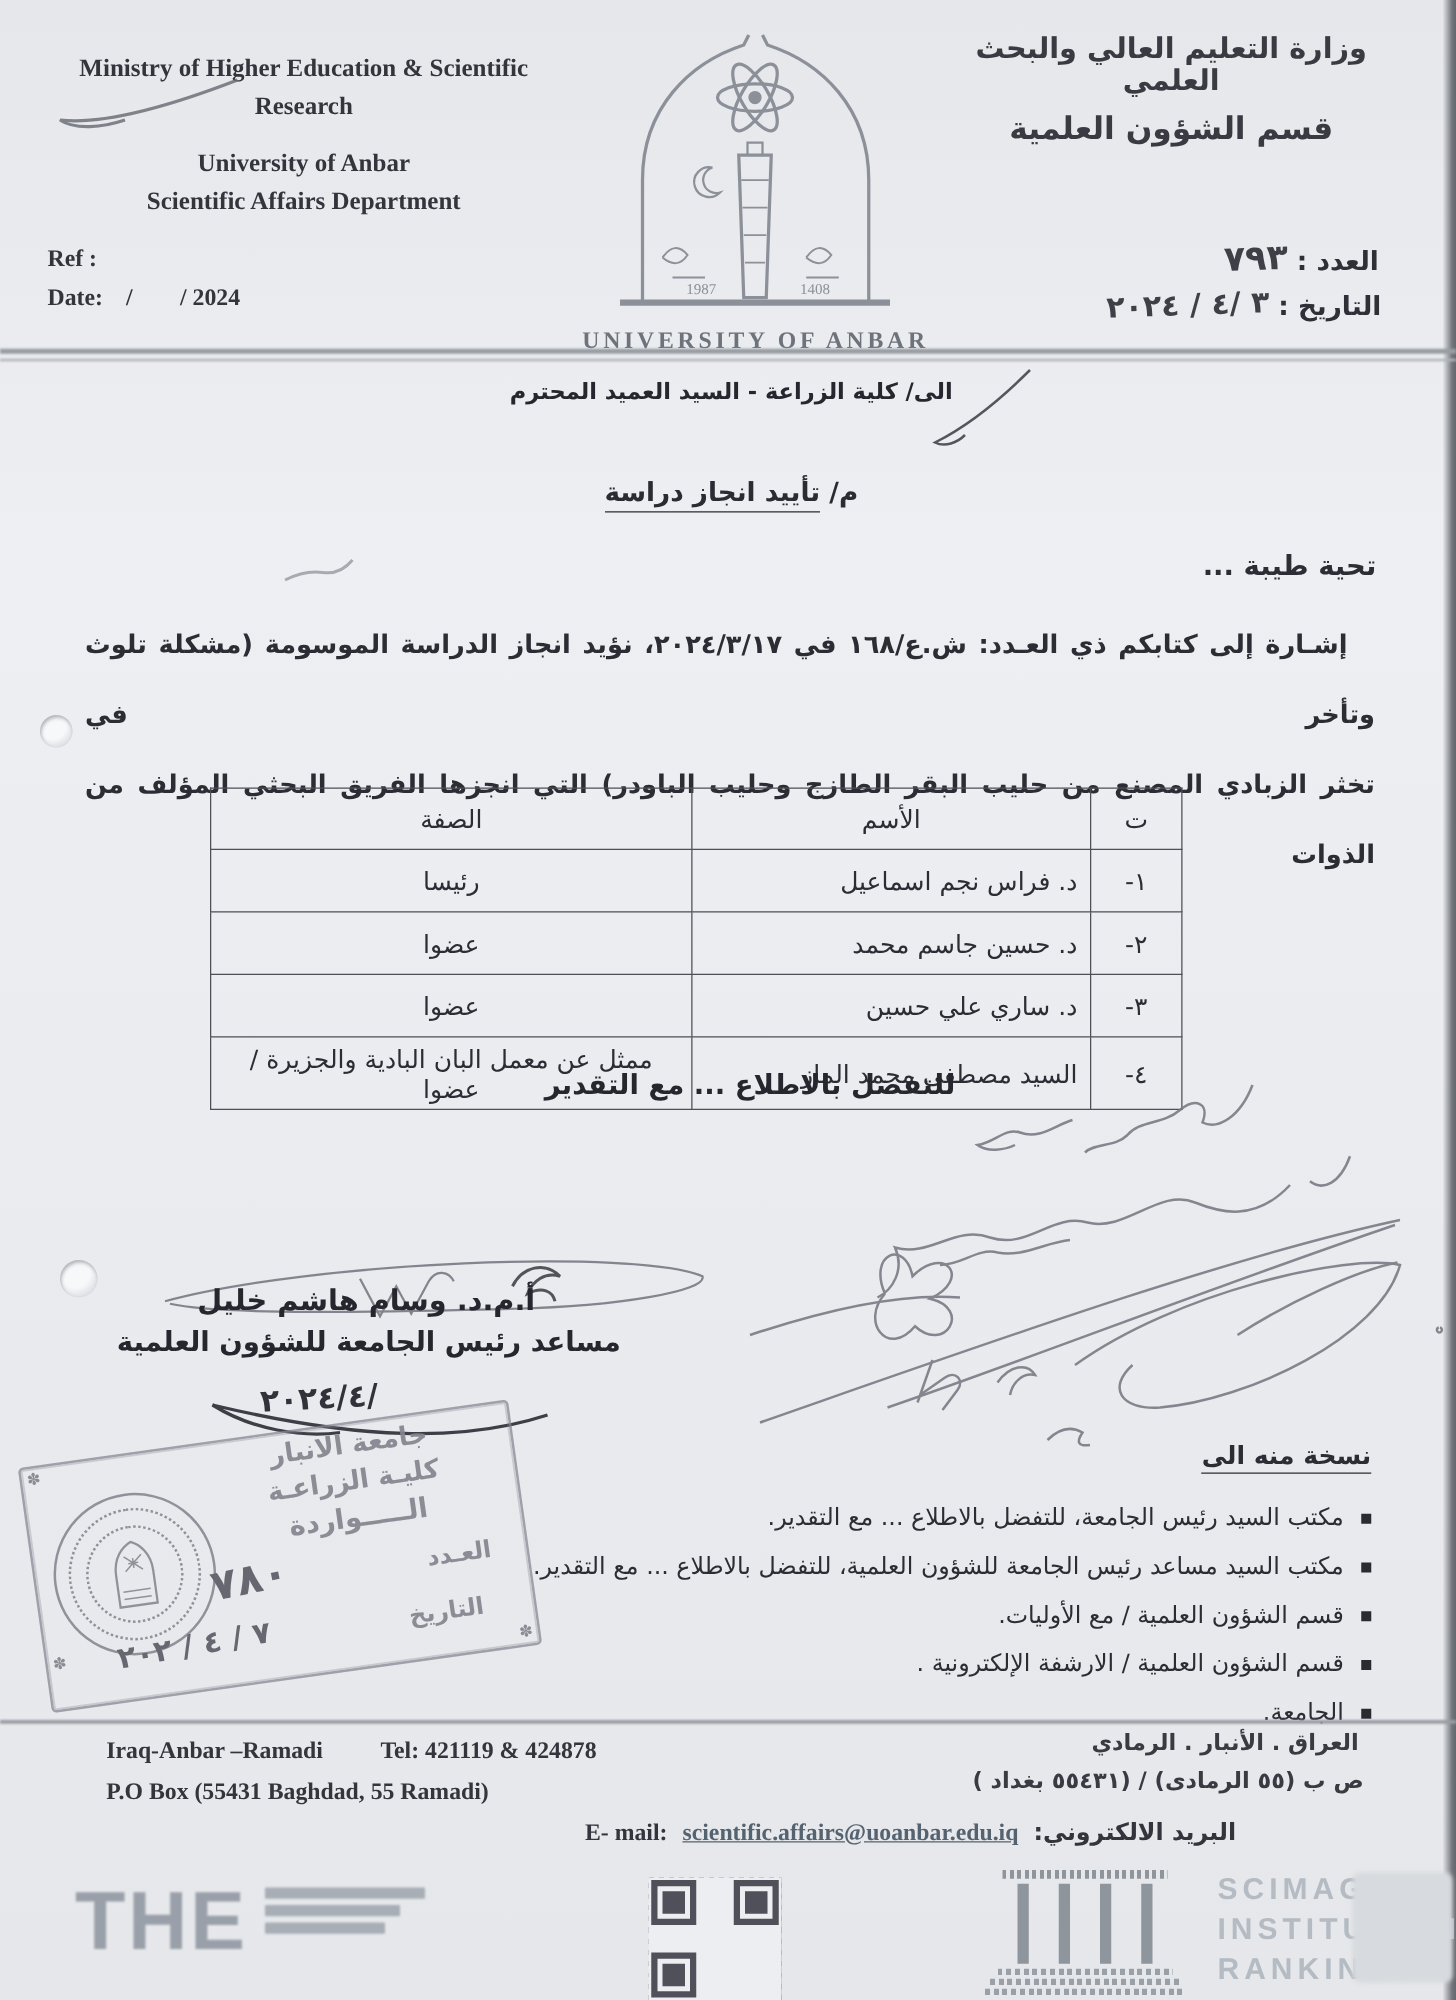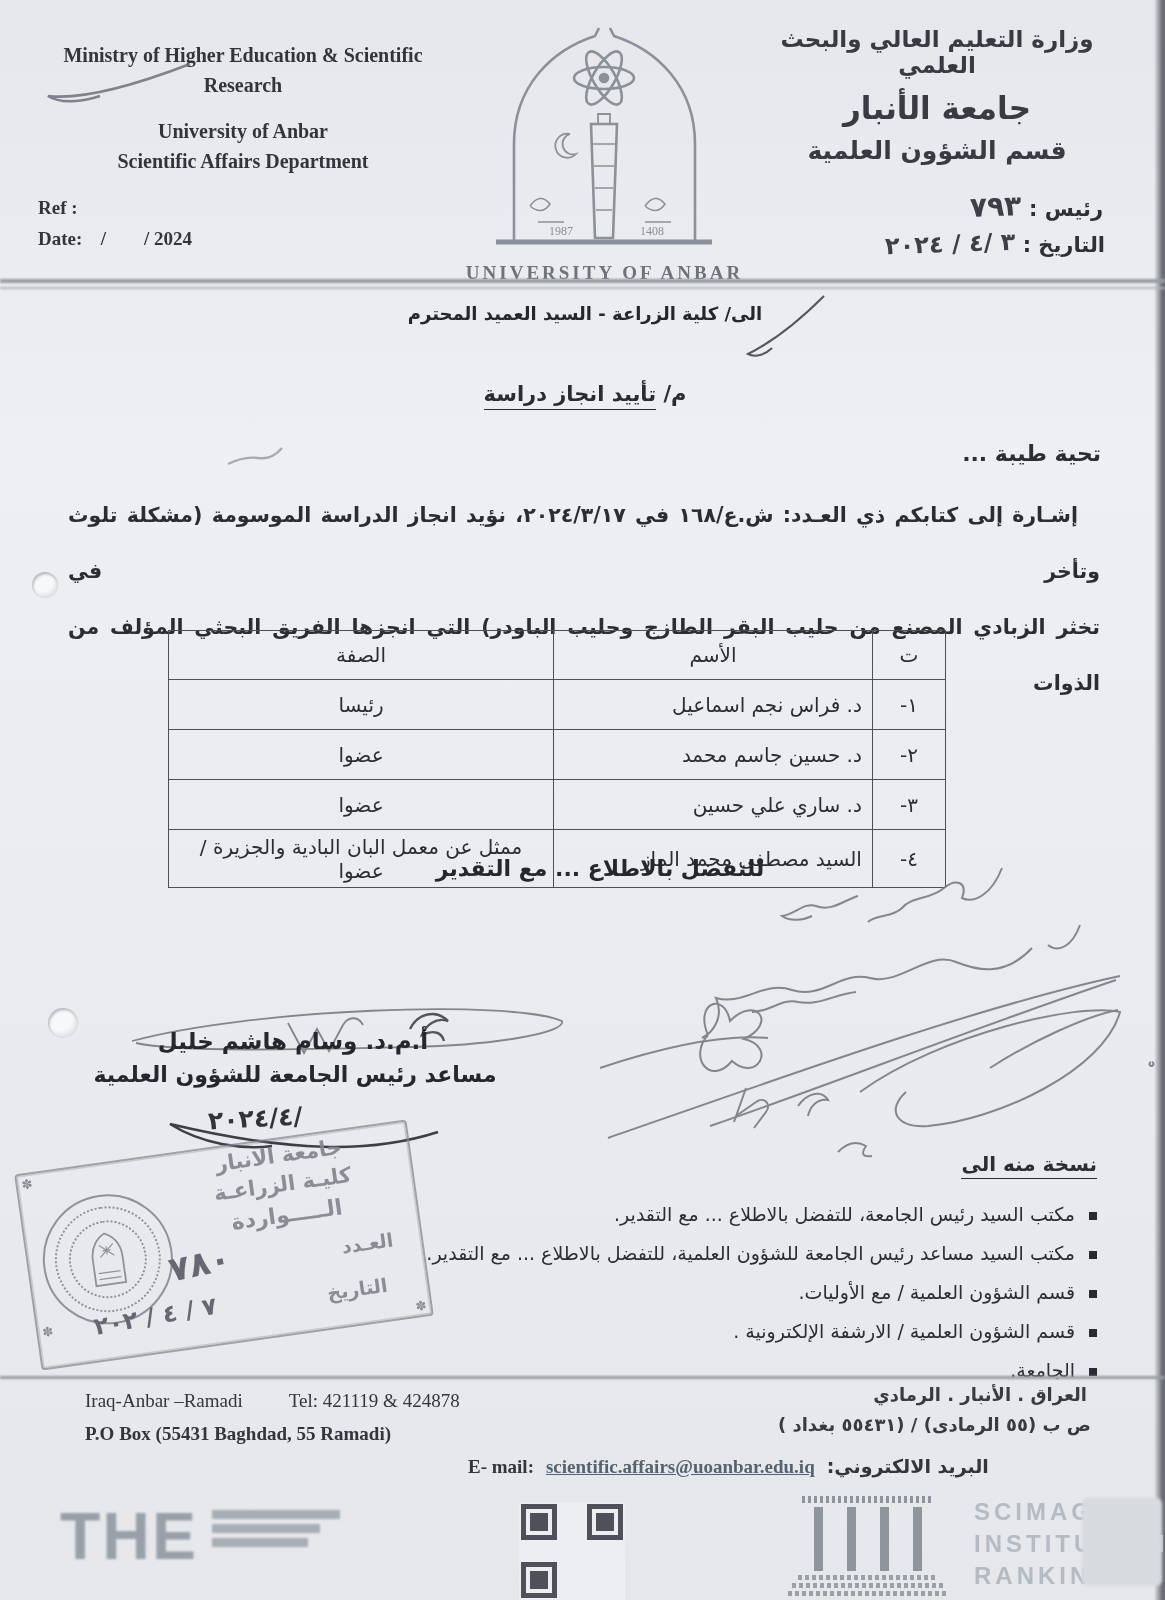--- a/index.html
+++ b/index.html
@@ -88,21 +88,21 @@
 
   
   .copies{right:68px;top:1152px;font-size:19px;color:#2c2c34;}
   .copies .title{display:inline-block;font-size:20px;font-weight:bold;border-bottom:1.7px solid #2c2c34;
     padding-bottom:2px;margin-bottom:16px;}
   .copies .item{white-space:nowrap;text-align:right;line-height:39px;}
   .copies .bullet{display:inline-block;width:8px;height:8px;background:#2a2a32;margin-left:14px;
     filter:blur(.4px);vertical-align:middle;}
 
   
-  .f-en1{left:85px;top:1390px;font-size:19px;font-weight:400;color:#34343c;}
+  .f-en1{left:85px;top:1390px;font-size:19px;font-weight:700;color:#34343c;}
   .f-en1 .gap{display:inline-block;width:46px;}
   .f-en2{left:85px;top:1423px;font-size:19px;font-weight:600;color:#34343c;}
   .f-ar1{right:78px;top:1384px;font-size:18px;font-weight:600;color:#3a3a42;margin-left:10px;}
   .f-ar2{right:74px;top:1414px;font-size:18px;font-weight:600;color:#3a3a42;}
   .email-row{left:468px;top:1455px;font-size:19px;color:#34343c;display:flex;gap:12px;align-items:baseline;}
   .email-link{color:#55626f;text-decoration:underline;filter:blur(.35px);font-weight:600;}
   .email-ar{font-weight:bold;margin-right:14px;}
 
   
   .the-logo{left:60px;top:1496px;display:flex;gap:14px;filter:blur(.8px);}
@@ -178,25 +178,24 @@
         <path d="M44,226 L260,226" stroke-width="5"></path>
       </g>
       <text x="97" y="219" font-size="12" fill="#8b9099" font-family="Liberation Serif,serif">1987</text>
       <text x="188" y="219" font-size="12" fill="#8b9099" font-family="Liberation Serif,serif">1408</text>
     </svg>
     <div class="logo-caption">UNIVERSITY OF ANBAR</div>
   </div>
 
   <div class="abs ar-head rtl center">
     <div class="ar-h1">وزارة التعليم العالي والبحث العلمي</div>
-    <div class="ar-h2">جامعة الأنبار</div>
     <div class="ar-h3">قسم الشؤون العلمية</div>
   </div>
   <div class="abs num-row rtl">
-    <span>رئيس :</span>
+    <span>العدد :</span>
     <span class="hand hand-num">٧٩٣</span>
   </div>
   <div class="abs date-row rtl">
     <span>التاريخ :</span>
     <span class="hand hand-date">٣ /٤ / ٢٠٢٤</span>
   </div>
 
   <div class="abs divider" style="top:279px;height:4px;"></div>
   <div class="abs divider2" style="top:287px;height:2px;"></div>
 

